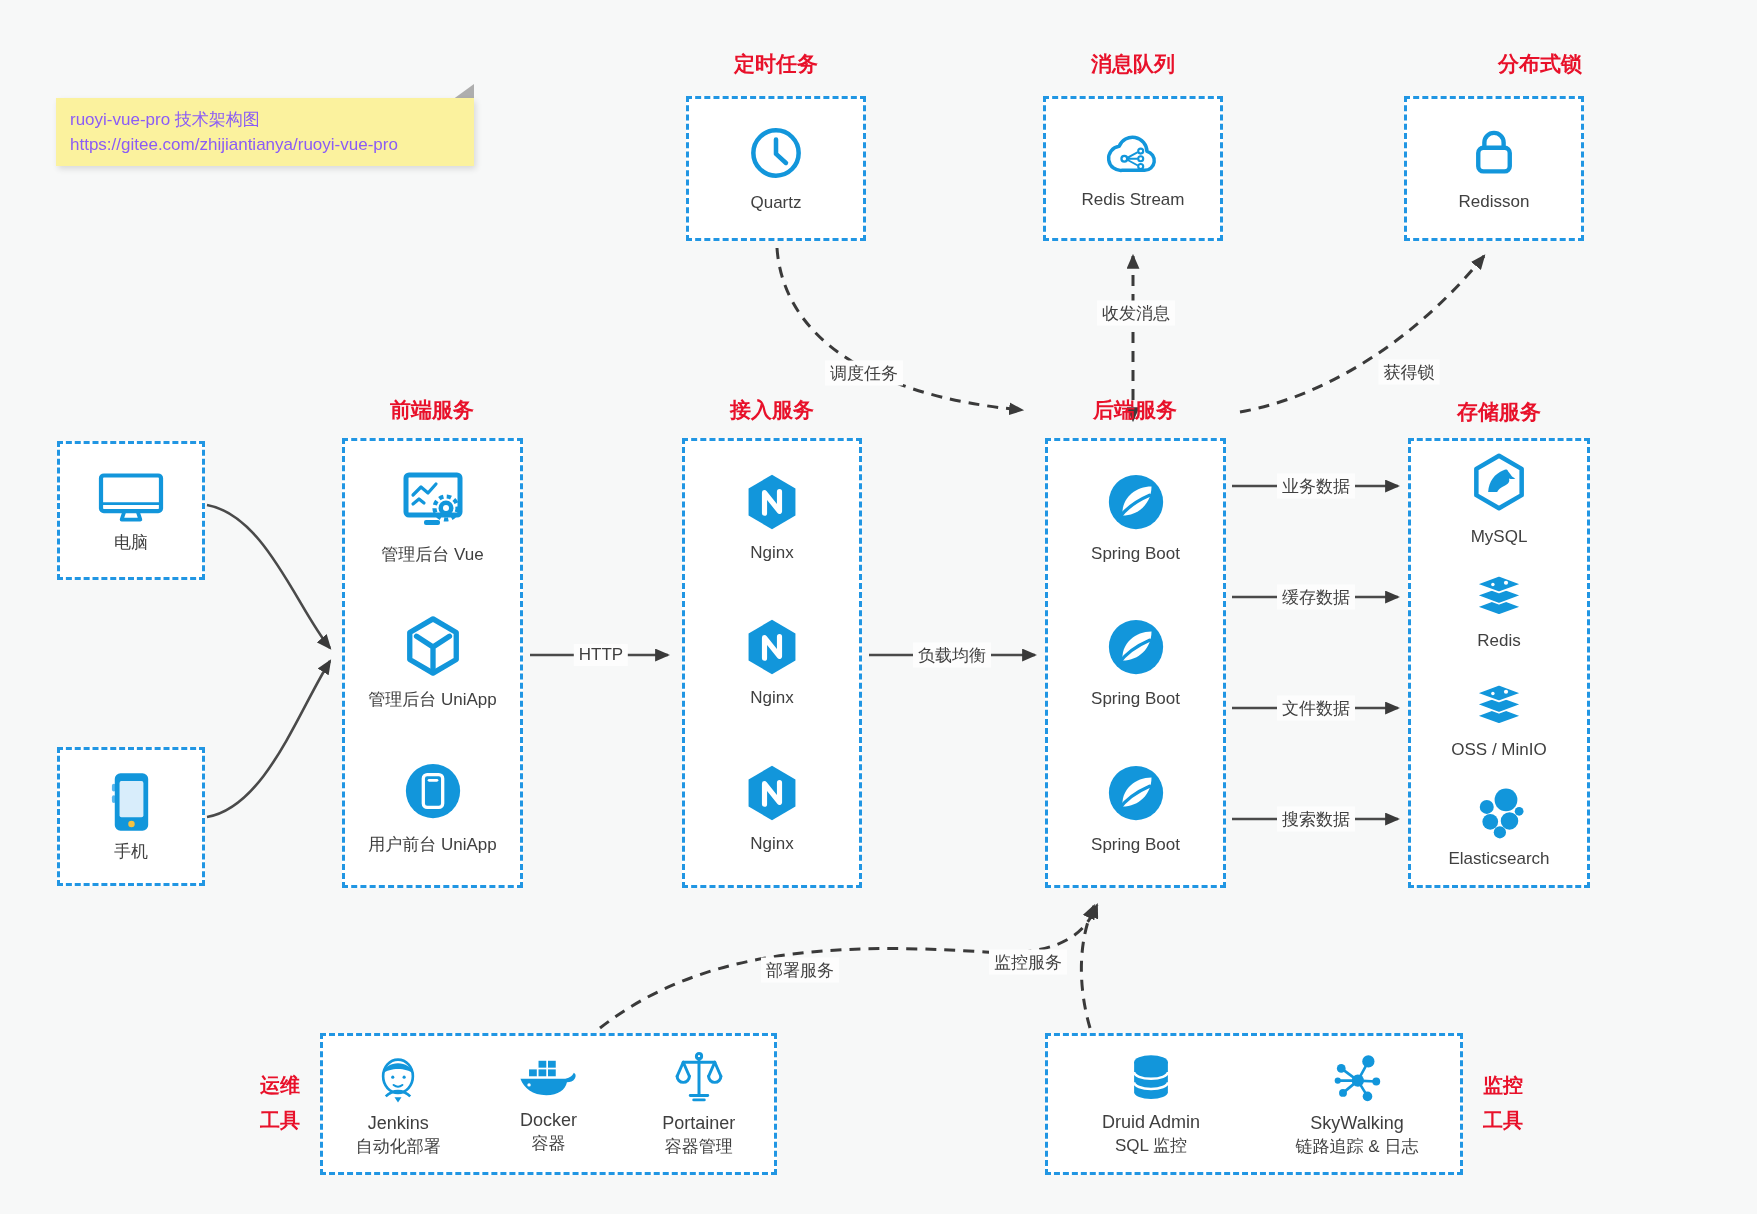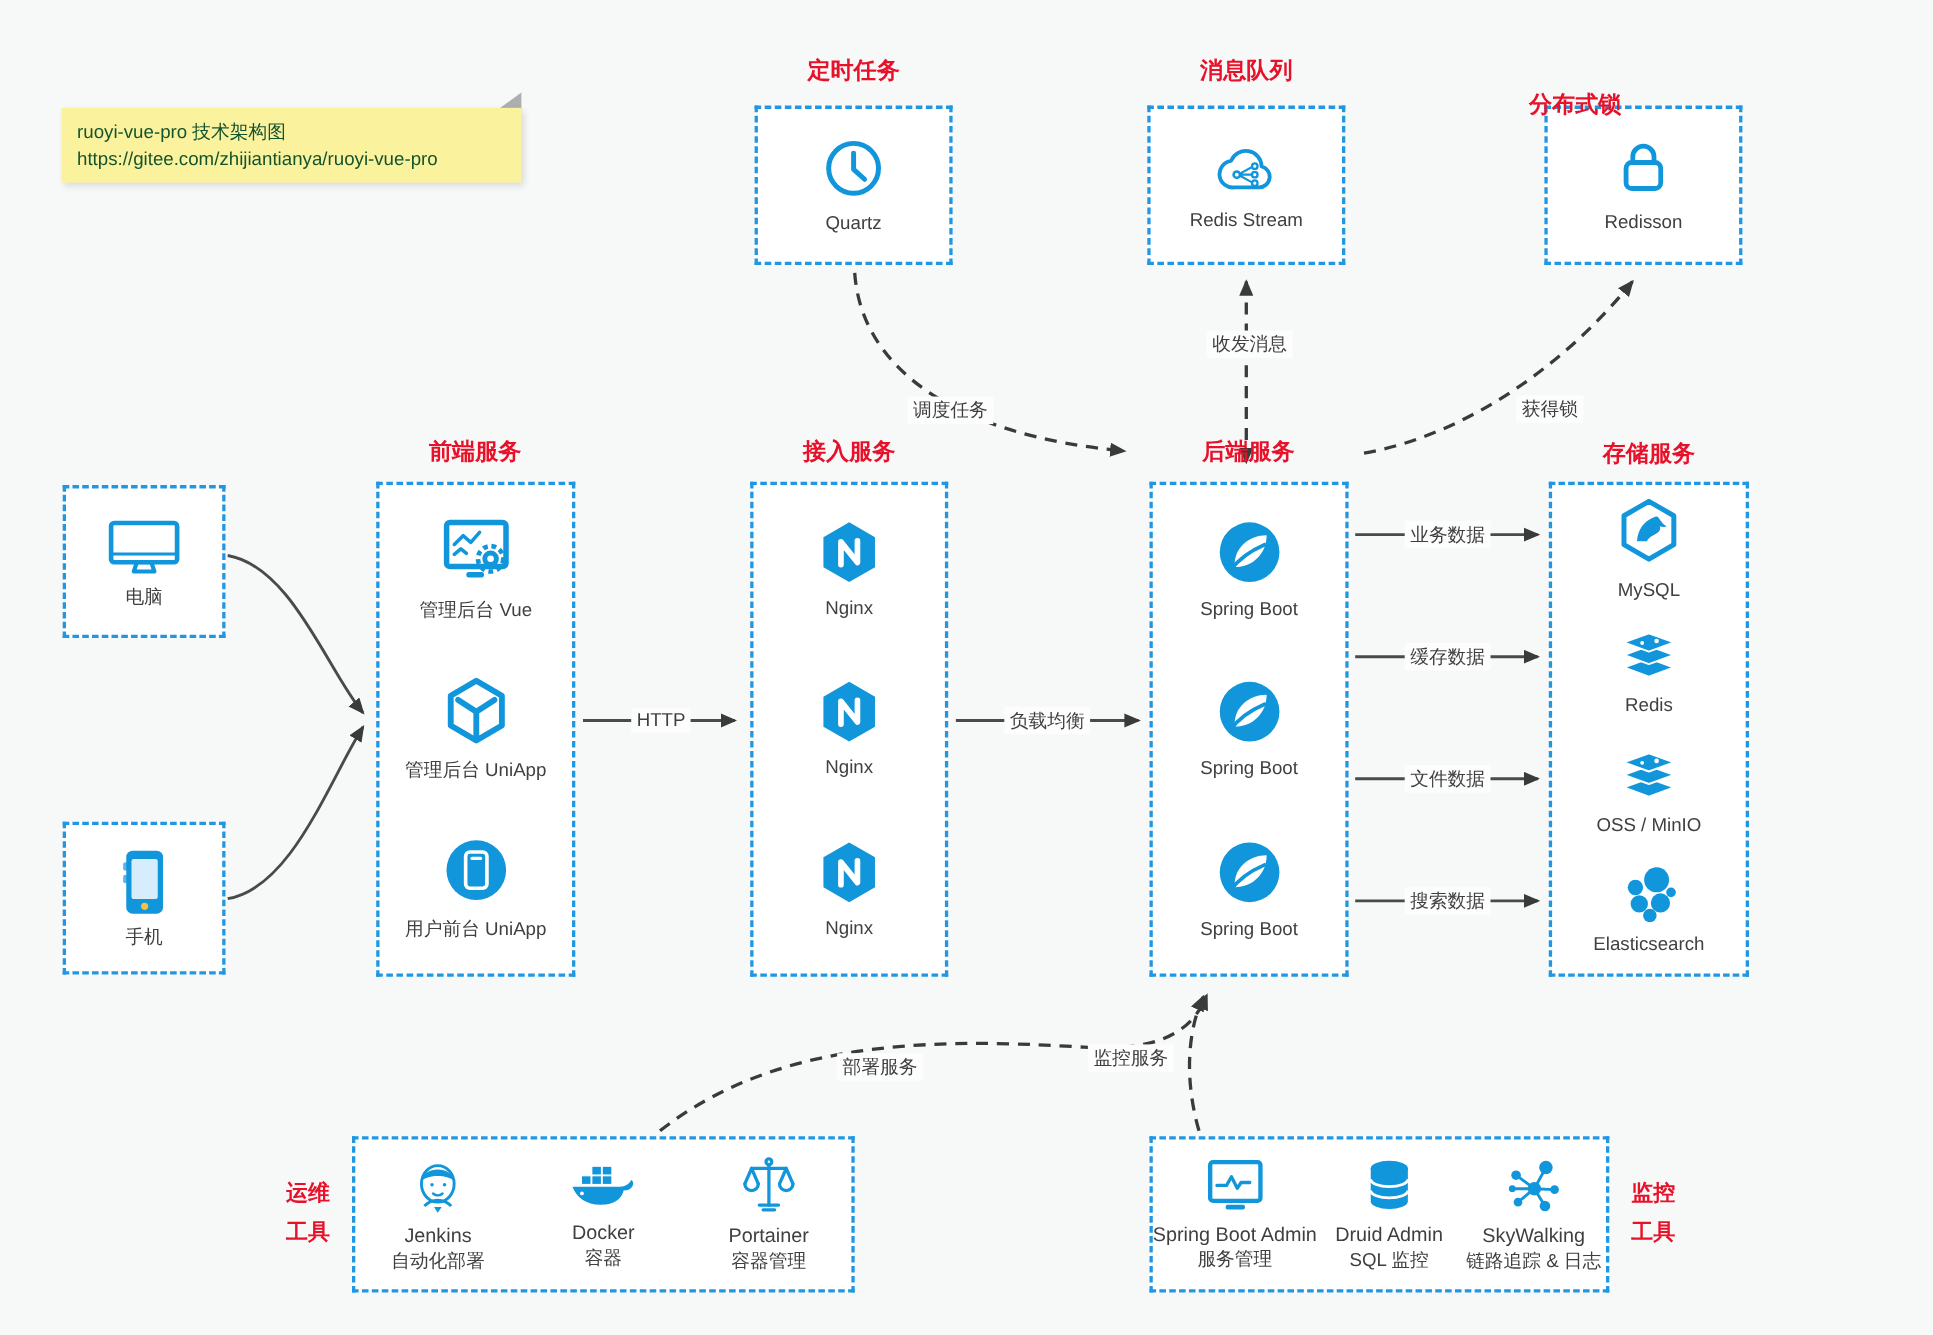--- a/index.html
+++ b/index.html
@@ -1,19 +1,19 @@
 <!DOCTYPE html>
 <html><head>
 <meta charset="utf-8">
 <style>
   html,body{margin:0;padding:0;background:#f7f8f8;font-family:"Liberation Sans","DejaVu Sans",sans-serif;}
   .canvas{position:relative;width:1757px;height:1214px;background:#f7f8f8;overflow:hidden;}
 
   .note{position:absolute;left:56px;top:98px;width:418px;height:68px;background:#fbf29e;
-        padding:10px 14px;box-sizing:border-box;font-size:17px;color:#14532d;line-height:1.45;
+        padding:10px 14px;box-sizing:border-box;font-size:17px;color:#8b5cf6;line-height:1.45;
         box-shadow:2px 3px 6px rgba(0,0,0,.12);z-index:4;}
   .note-fold{position:absolute;left:452px;top:84px;width:0;height:0;
         border-left:22px solid transparent;border-bottom:16px solid #aeaeae;z-index:3;}
 
   .sec-title{position:absolute;transform:translateX(-50%);font-size:21px;font-weight:700;
         color:#e8112a;white-space:nowrap;z-index:5;}
   .side-title{position:absolute;font-size:20px;font-weight:700;color:#e8112a;
         text-align:center;line-height:1.75;z-index:5;width:70px;}
 
   .dbox{position:absolute;border:3px dashed #2196e3;background:#ffffff;box-sizing:border-box;z-index:1;}
@@ -36,21 +36,21 @@
 <div class="canvas">
 
   <div class="note-fold"></div>
   <div class="note">
     <div>ruoyi-vue-pro 技术架构图</div>
     <div>https://gitee.com/zhijiantianya/ruoyi-vue-pro</div>
   </div>
 
   <div class="sec-title" style="left:776px;top:50px;">定时任务</div>
   <div class="sec-title" style="left:1133px;top:50px;">消息队列</div>
-  <div class="sec-title" style="left:1432px;top:50px;margin-top:31px;">分布式锁</div>
+  <div class="sec-title" style="left:1540px;top:50px;">分布式锁</div>
   <div class="sec-title" style="left:432px;top:396px;">前端服务</div>
   <div class="sec-title" style="left:772px;top:396px;">接入服务</div>
   <div class="sec-title" style="left:1135px;top:396px;">后端服务</div>
   <div class="sec-title" style="left:1499px;top:398px;">存储服务</div>
 
   <div class="side-title" style="left:245px;top:1068px;">
     <div>运维</div>
     <div>工具</div>
   </div>
   <div class="side-title" style="left:1468px;top:1068px;">
@@ -306,29 +306,20 @@
           </g>
         </svg>
         <div class="nm">Portainer</div>
         <div class="ds">容器管理</div>
       </div>
     </div>
   </div>
 
   <div class="dbox" style="left:1045px;top:1033px;width:418px;height:142px;">
     <div class="hstack">
-      <div class="b-cell">
-        <svg viewBox="0 0 66 60" width="58" height="53">
-          <rect x="7" y="5" width="52" height="40" rx="3" fill="none" stroke="#1296db" stroke-width="4.5"></rect>
-          <path d="M14 29 h10 l5 -9 6 12 4 -6 h9" fill="none" stroke="#1296db" stroke-width="3.4" stroke-linejoin="round" stroke-linecap="round"></path>
-          <rect x="23" y="49" width="20" height="5" rx="2" fill="#1296db"></rect>
-        </svg>
-        <div class="nm">Spring Boot Admin</div>
-        <div class="ds">服务管理</div>
-      </div>
       <div class="b-cell">
         <svg viewBox="0 0 64 64" width="54" height="54">
           <ellipse cx="32" cy="13" rx="20" ry="8" fill="#1296db"></ellipse>
           <path d="M12 13 V49 a20 8 0 0 0 40 0 V13" fill="#1296db"></path>
           <path d="M12 25 a20 8 0 0 0 40 0 M12 37 a20 8 0 0 0 40 0" fill="none" stroke="#ffffff" stroke-width="3"></path>
         </svg>
         <div class="nm">Druid Admin</div>
         <div class="ds">SQL 监控</div>
       </div>
       <div class="b-cell">

